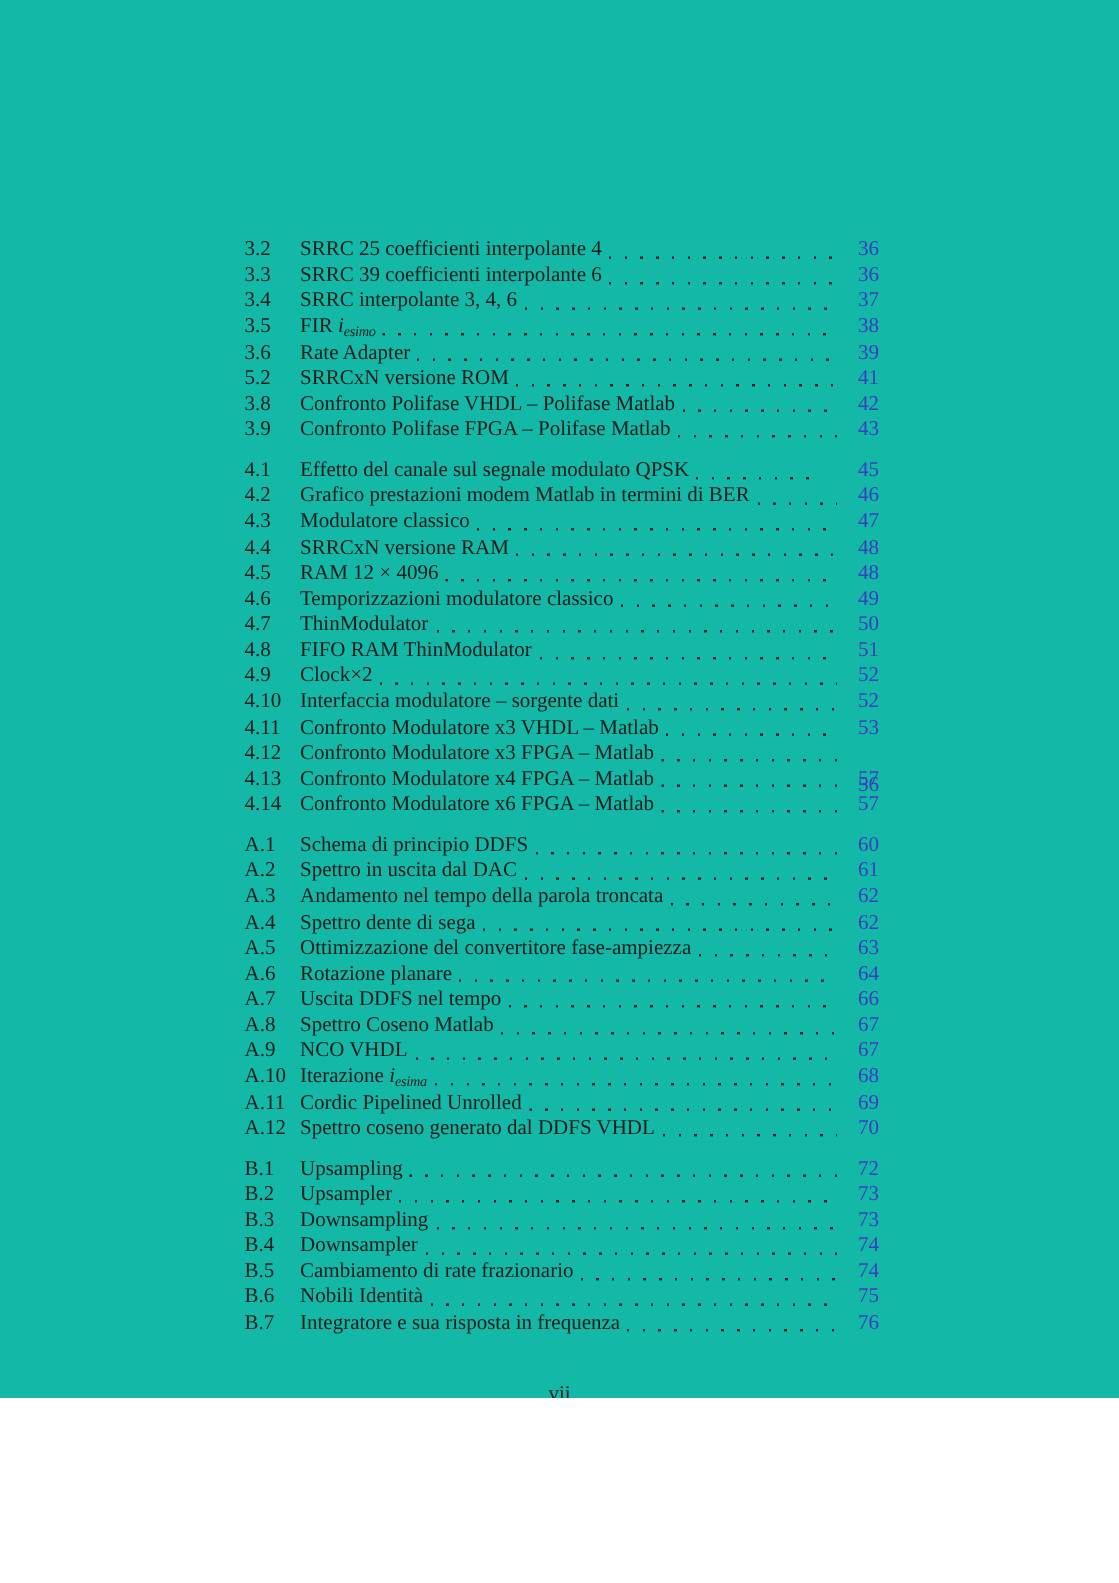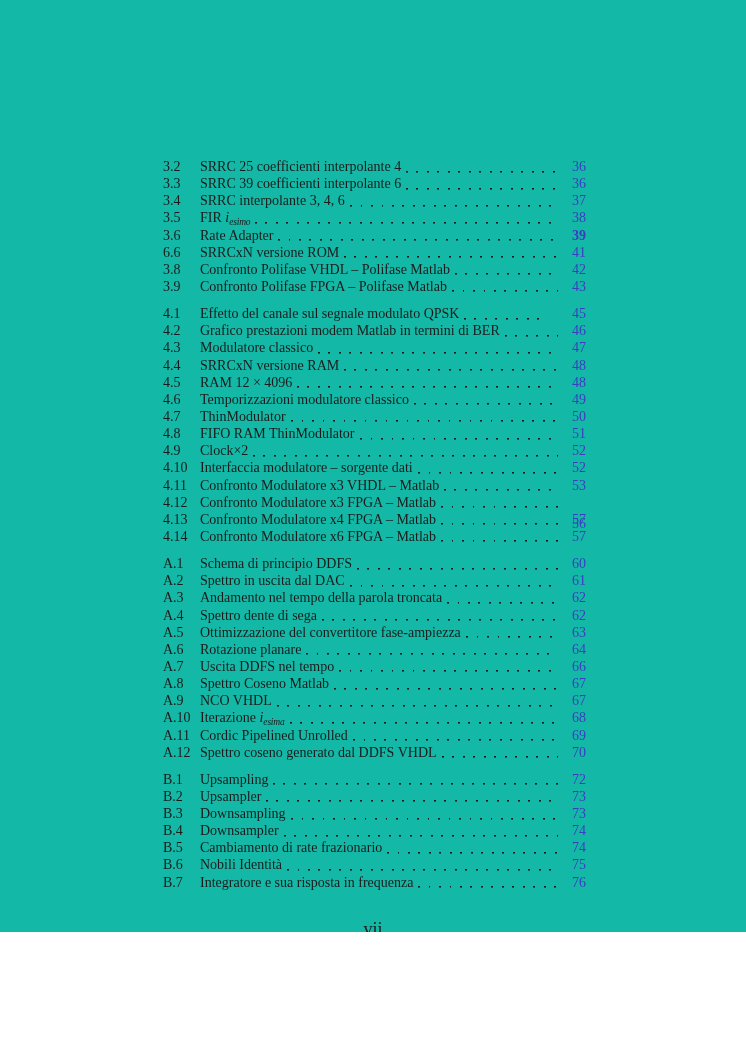--- a/index.html
+++ b/index.html
@@ -56,21 +56,21 @@
     flex: 0 0 20px;
     text-align: right;
     color: #3c3cc2;
   }
   .footer {
     position: absolute;
     top: 921px;
     left: 0;
     width: 746px;
     text-align: center;
-    font-size: 18px;
+    font-size: 14px;
     line-height: 17px;
   }
 </style>
 </head>
 <body>
 
 <div class="page">
   <div class="toc" id="toc-root">
       <div class="toc-section">
         <div class="toc-row">
@@ -94,24 +94,24 @@
         <div class="toc-row">
           <span class="fig-num">3.5</span>
           <span class="fig-title">FIR <span class="seg-italic">i</span><span class="seg-sub">esimo</span></span>
           <span class="leader"></span>
           <span class="page-num" style="color: rgb(60, 60, 194);">38</span>
         </div>
         <div class="toc-row">
           <span class="fig-num">3.6</span>
           <span class="fig-title">Rate Adapter</span>
           <span class="leader"></span>
-          <span class="page-num" style="color: rgb(60, 60, 194); font-weight: bold;">39</span>
-        </div>
-        <div class="toc-row">
-          <span class="fig-num">6.6</span>
+          <span class="page-num" style="color: rgb(60, 60, 194);">39</span>
+        </div>
+        <div class="toc-row">
+          <span class="fig-num">5.2</span>
           <span class="fig-title">SRRCxN versione ROM</span>
           <span class="leader"></span>
           <span class="page-num" style="color: rgb(60, 60, 194);">41</span>
         </div>
         <div class="toc-row">
           <span class="fig-num">3.8</span>
           <span class="fig-title">Confronto Polifase VHDL – Polifase Matlab</span>
           <span class="leader"></span>
           <span class="page-num" style="color: rgb(60, 60, 194);">42</span>
         </div>

